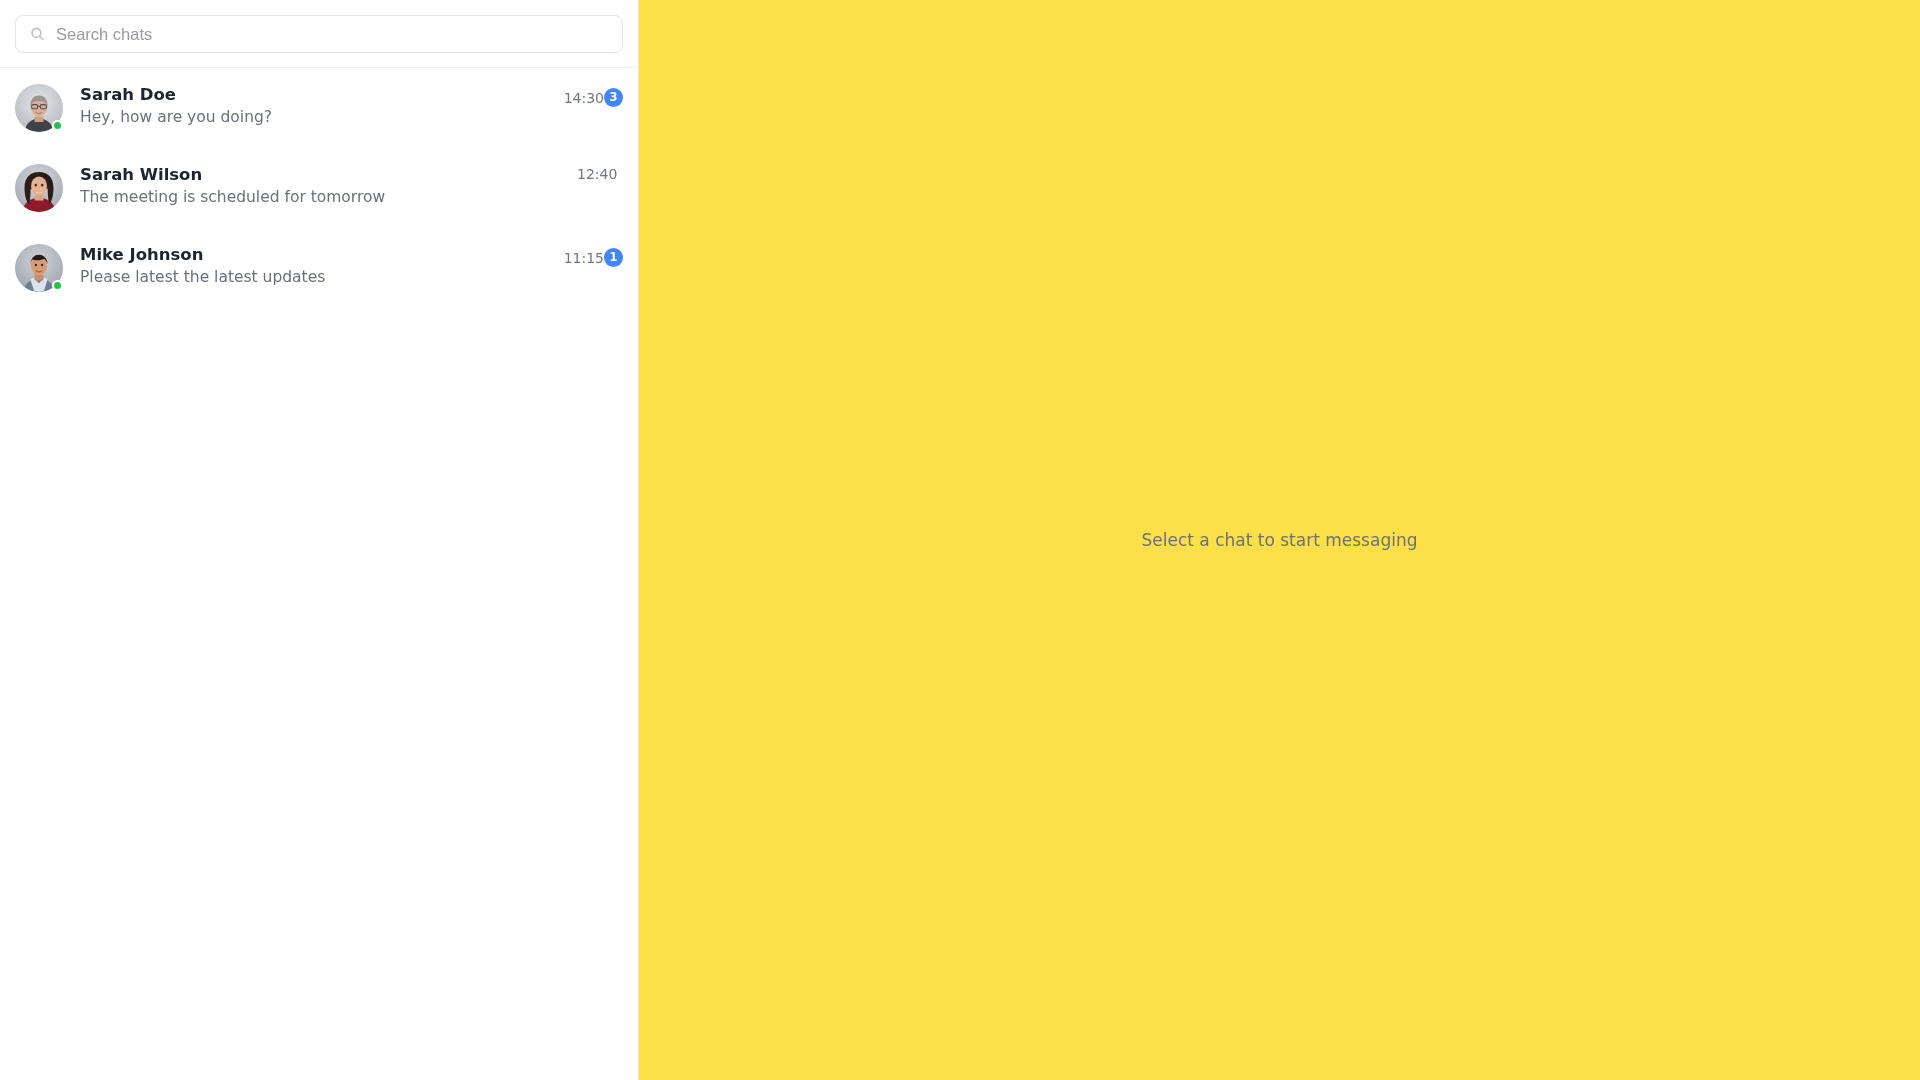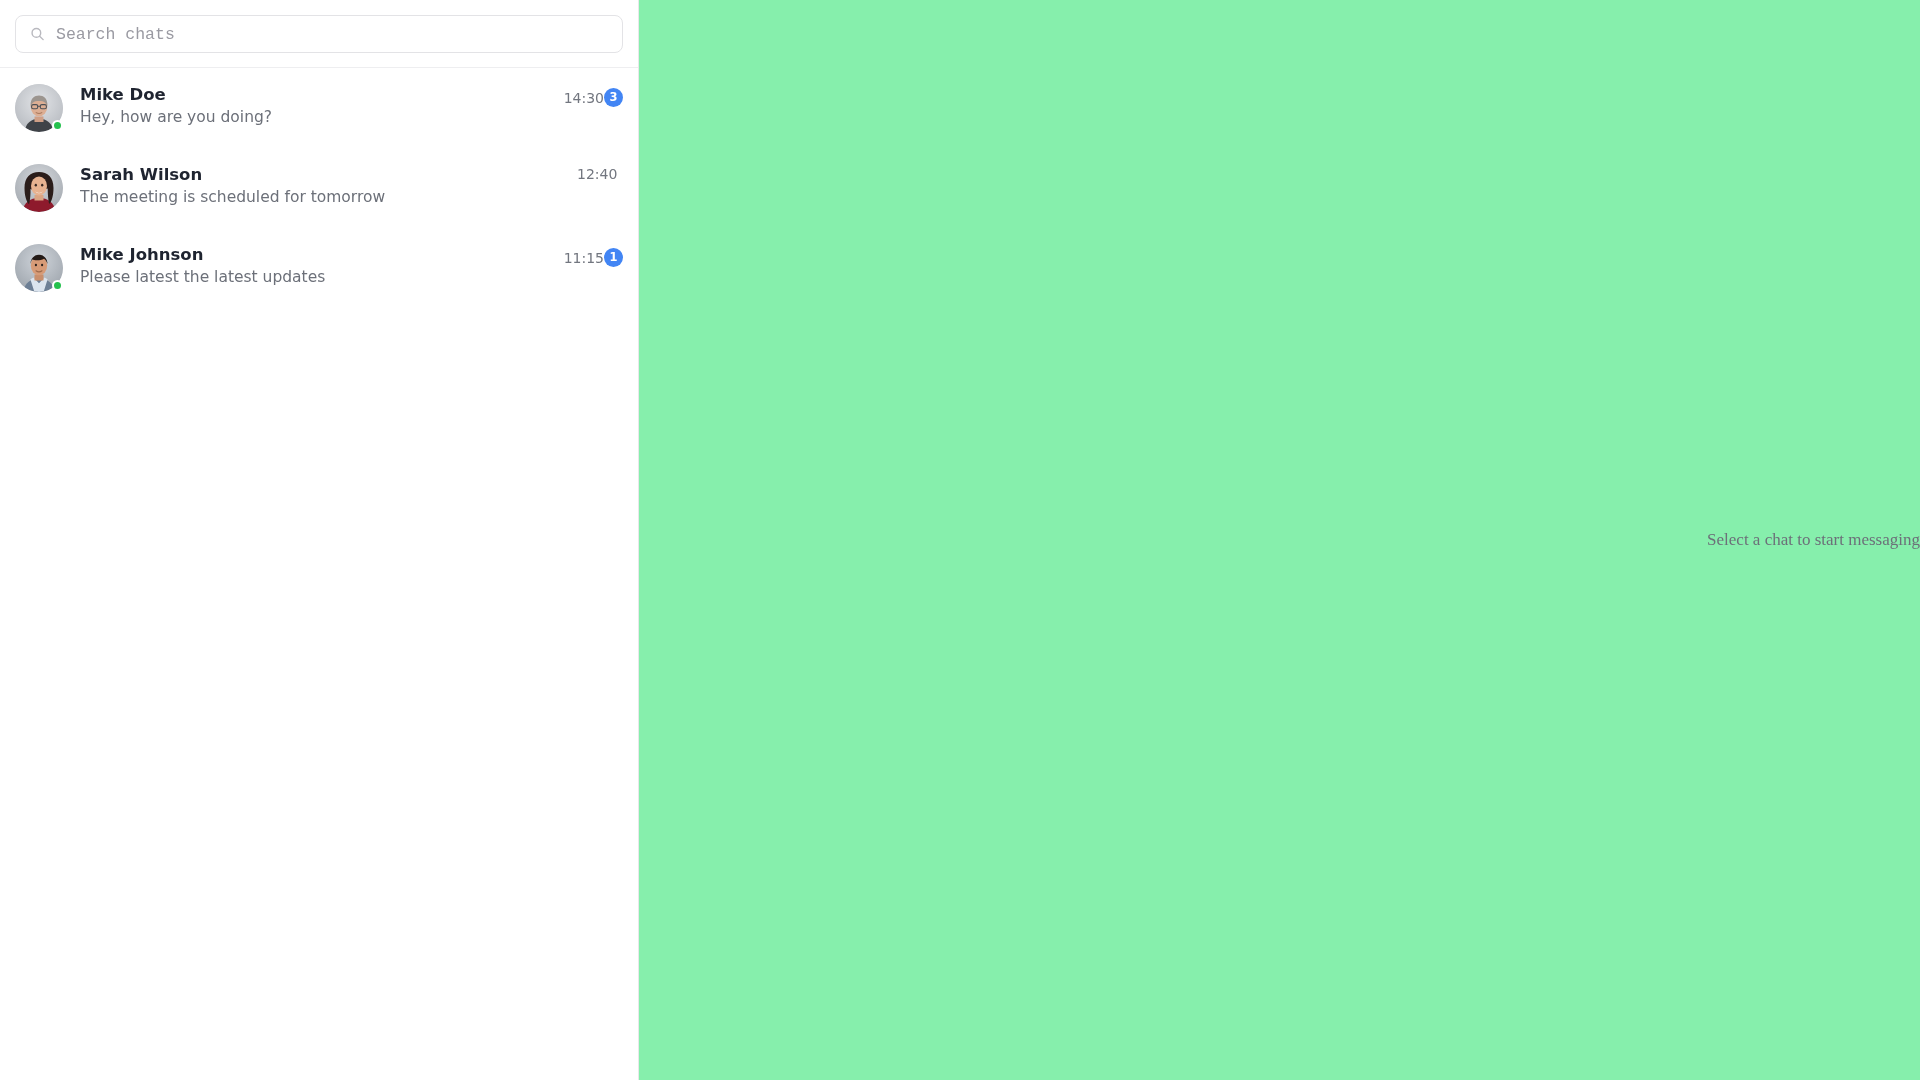--- a/index.html
+++ b/index.html
@@ -59,21 +59,21 @@
     color: #b9b9bf;
   }
   .search-icon svg { display: block; }
 
   .search-input {
     border: 0;
     outline: 0;
     background: transparent;
     width: 100%;
     height: 100%;
-    font-family: Liberation Mono, monospace;
+    font-family: Liberation Sans, sans-serif;
     font-size: 16.5px;
     color: #2b2f38;
     padding-right: 14px;
   }
   .search-input::placeholder { color: #9a9aa2; opacity: 1; }
 
   .chat-list {
     flex: 1 1 auto;
     overflow: hidden;
     padding-top: 0;
@@ -176,23 +176,22 @@
     padding: 0 5px;
     line-height: 1;
   }
 
   
   .main-pane {
     flex: 1 1 auto;
     height: 100%;
     display: flex;
     align-items: center;
-    justify-content: flex-end;
-    background: #86efac;
-    font-family: Liberation Serif, serif;
+    justify-content: center;
+    background: #fde047;
   }
 
   .empty-state {
     font-size: 17px;
     color: #6c7079;
     line-height: 24px;
     text-align: center;
     user-select: none;
   }
 </style>
@@ -239,21 +238,21 @@
                 <rect x="16.6" y="20.6" width="6.1" height="4.2" rx="1.6" fill="none" stroke="#4d5156" stroke-width="1.1"></rect>
                 <rect x="25.3" y="20.6" width="6.1" height="4.2" rx="1.6" fill="none" stroke="#4d5156" stroke-width="1.1"></rect>
                 <line x1="22.7" y1="22.2" x2="25.3" y2="22.2" stroke="#4d5156" stroke-width="1.1"></line>
                 <path d="M21.2 28.6c1.8 1.1 3.8 1.1 5.6 0" stroke="#a9795e" stroke-width="1.1" fill="none" stroke-linecap="round"></path>
               </g>
             </svg>
           </div>
           <span class="status-dot"></span>
         </div>
         <div class="chat-main">
-          <div class="chat-name">Mike Doe</div>
+          <div class="chat-name">Sarah Doe</div>
           <div class="chat-preview">Hey, how are you doing?</div>
         </div>
         <div class="chat-meta">
           <div class="chat-time">14:30</div>
           <div class="badge">3</div>
         </div>
       </div>
 
       <div class="chat-row">
         <div class="avatar-wrap">

